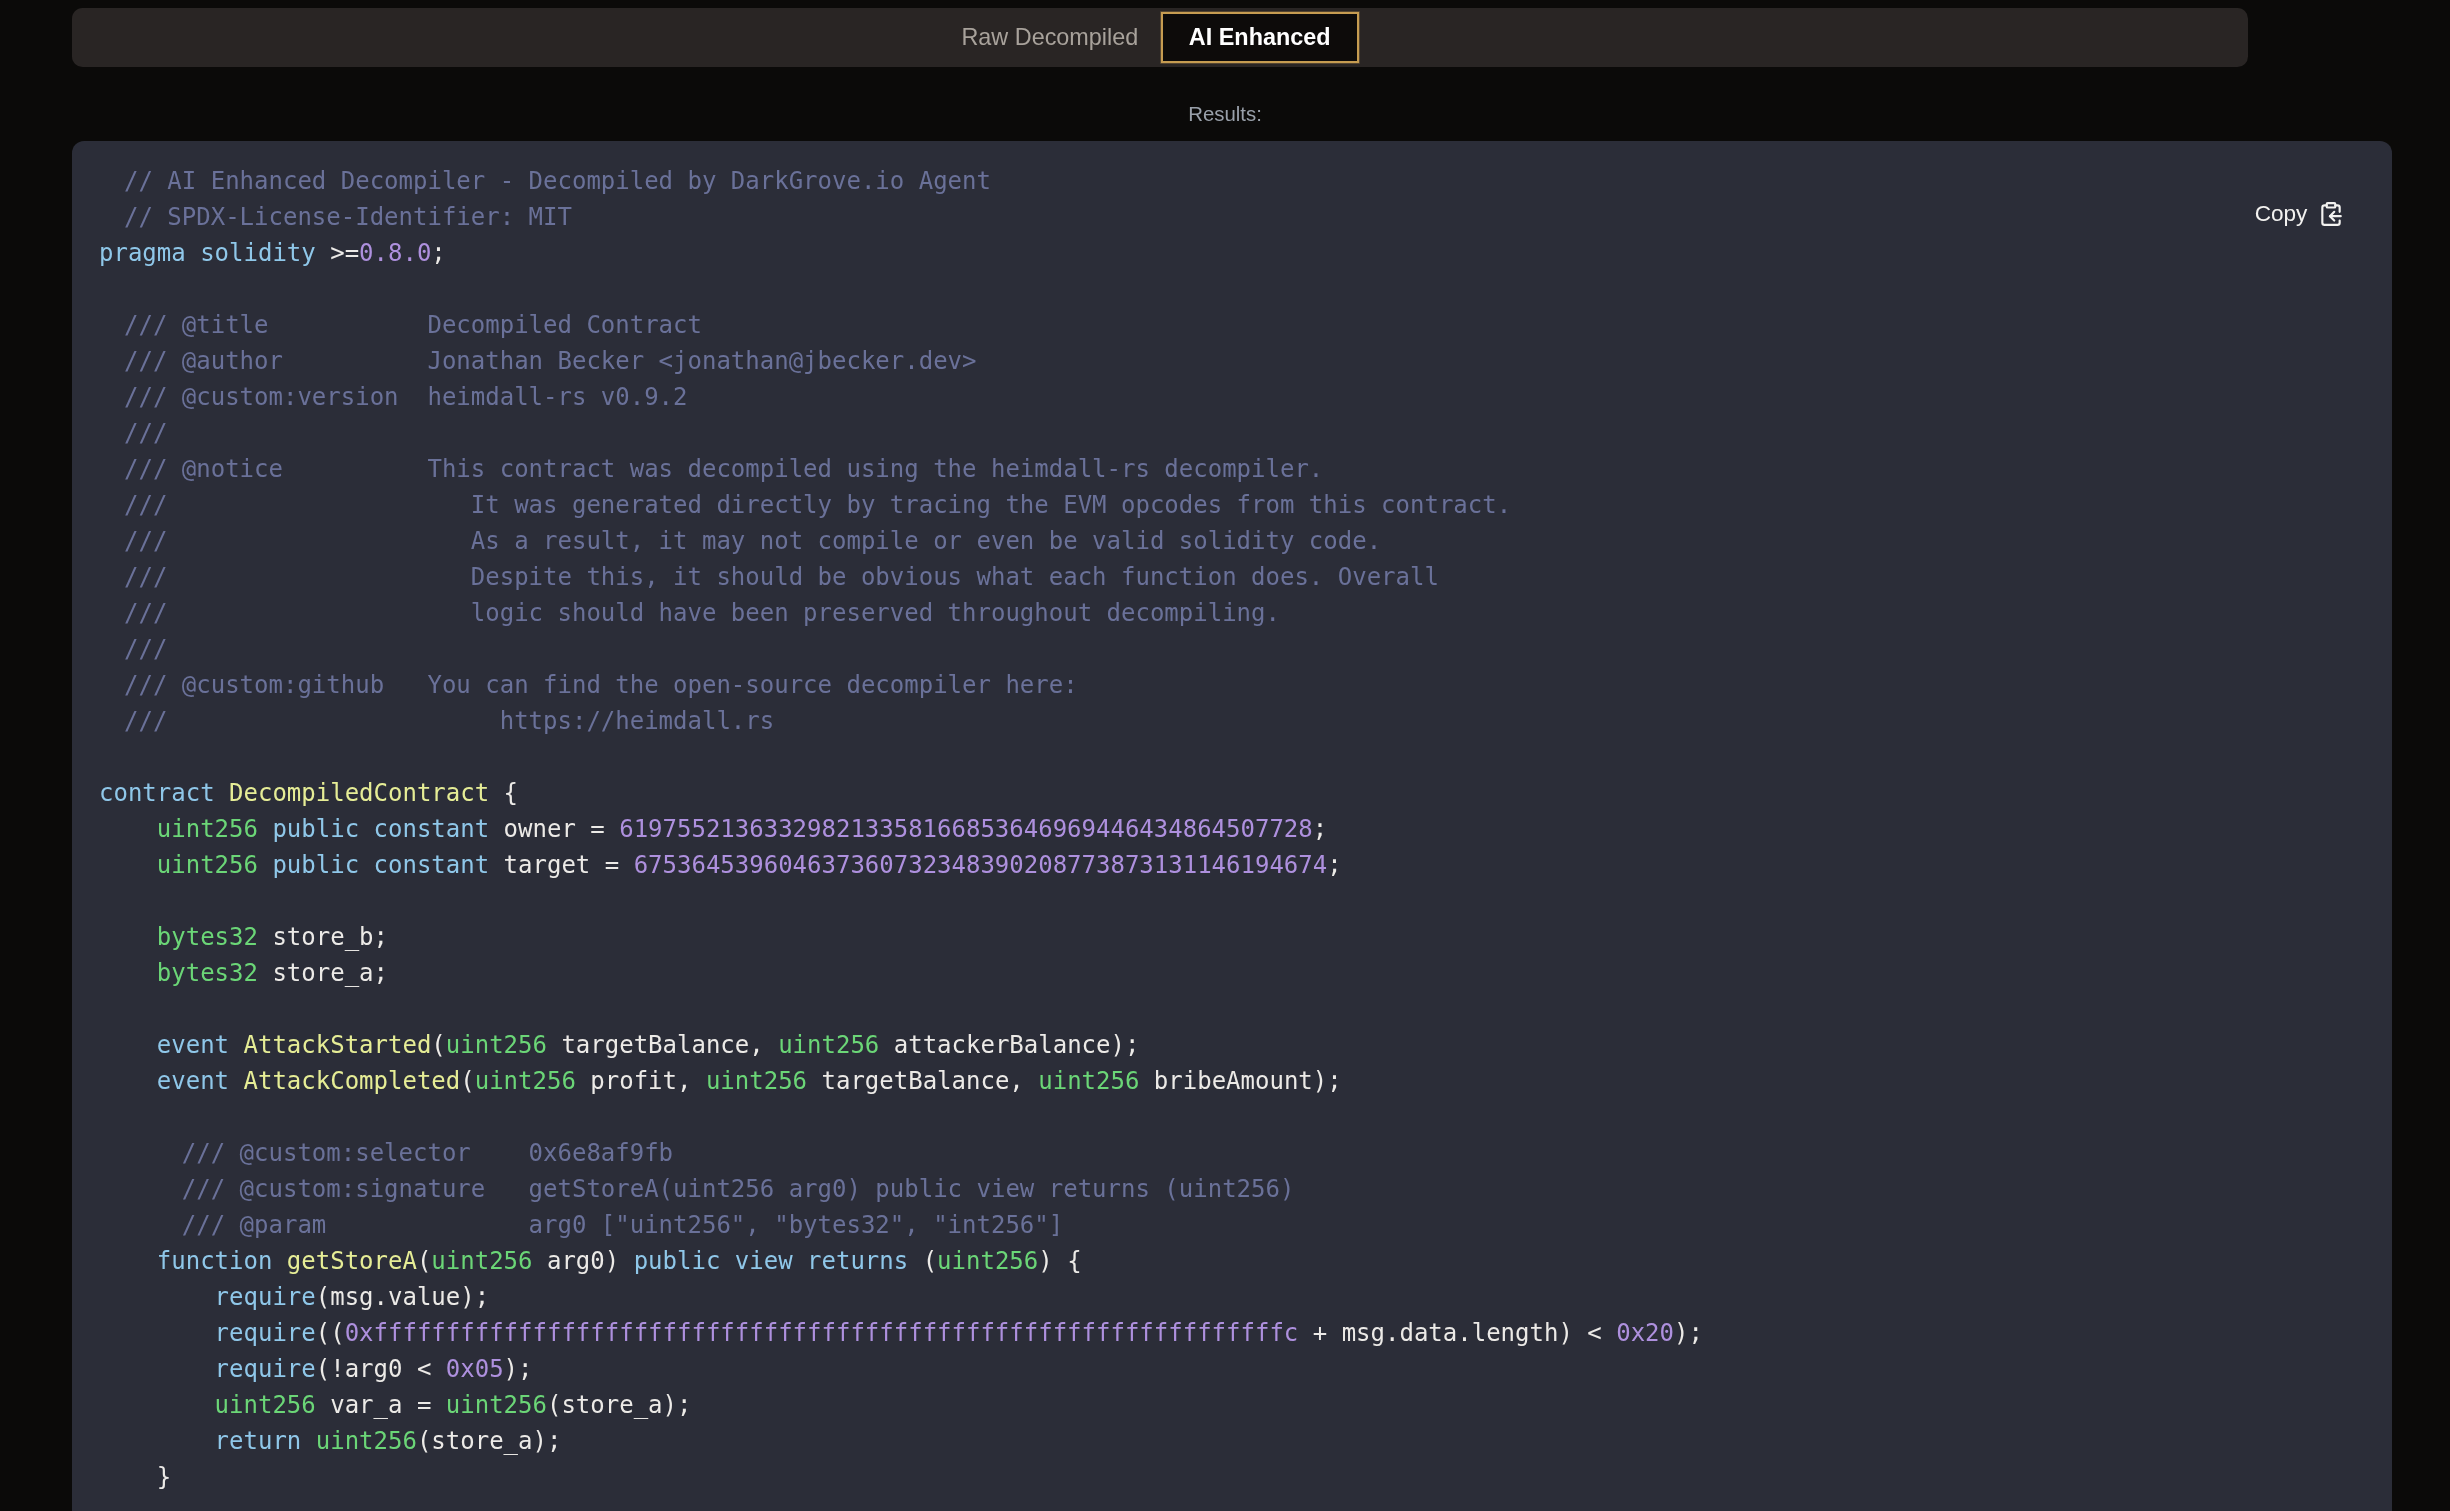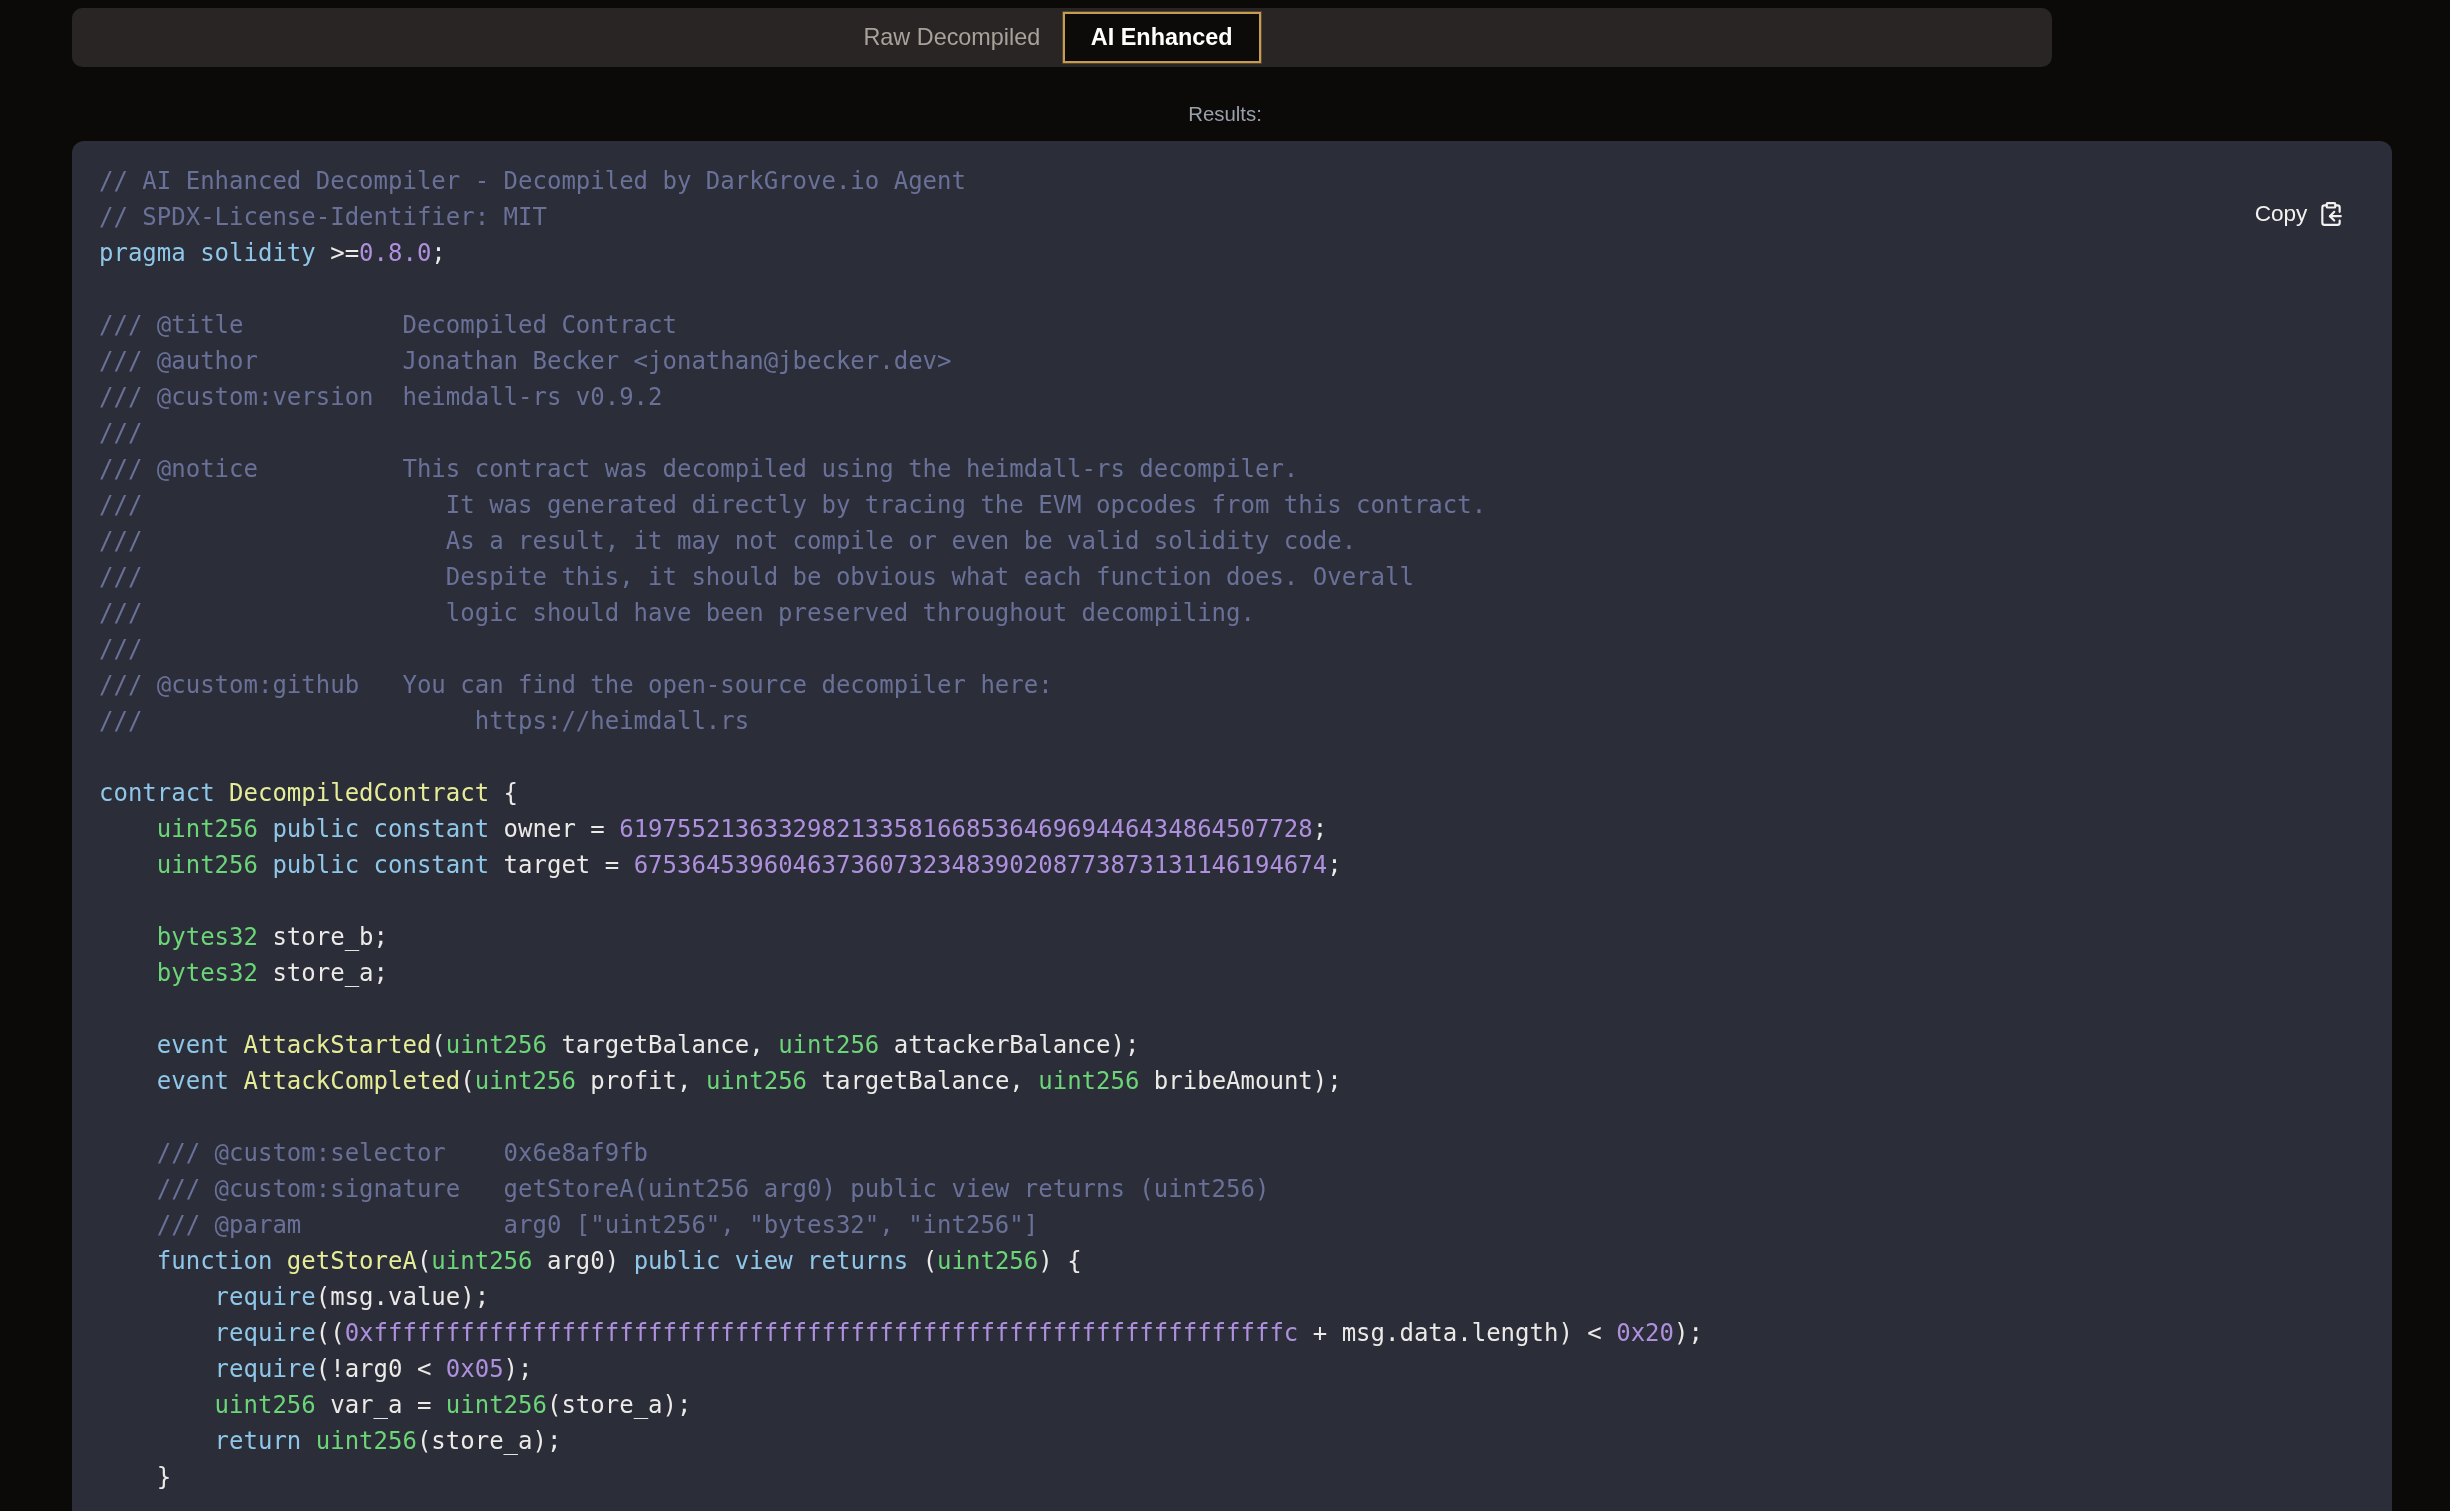--- a/index.html
+++ b/index.html
@@ -16,21 +16,21 @@
     width: 2450px;
     height: 1512px;
     background: var(--page-bg, #0b0a09);
   }
 
   
   .topbar {
     position: absolute;
     left: 72px;
     top: 7.5px;
-    width: 1980px;
+    width: 2176px;
     height: 59px;
     background: var(--bar-bg, #292524);
     border-radius: 10.6px;
     display: flex;
     align-items: center;
     justify-content: center;
     gap: 22.6px;
   }
   .tab {
     font-size: 23.4px;
@@ -103,21 +103,21 @@
   .code {
     margin: 0;
     padding: 22px 27px;
     font-family: "DejaVu Sans Mono", monospace;
     font-size: 24px;
     line-height: 36px;
     white-space: pre;
     color: var(--pl, #eceae7);
   }
   .code-line { height: 36px; }
-  .tok-cm { color: var(--cm, #6a7199); }
+  .tok-cm { color: var(--cm, #6a7199); margin-left: 25px; }
   .tok-kw { color: var(--kw, #8fc7e9); }
   .tok-ty { color: var(--ty, #6bd677); }
   .tok-fn { color: var(--fn, #e6ed96); }
   .tok-nu { color: var(--nu, #ae90de); margin-top: 23px; }
   .tok-pl { color: var(--pl, #eceae7); }
 </style>
 </head>
 <body>
 
 <div class="stage">

